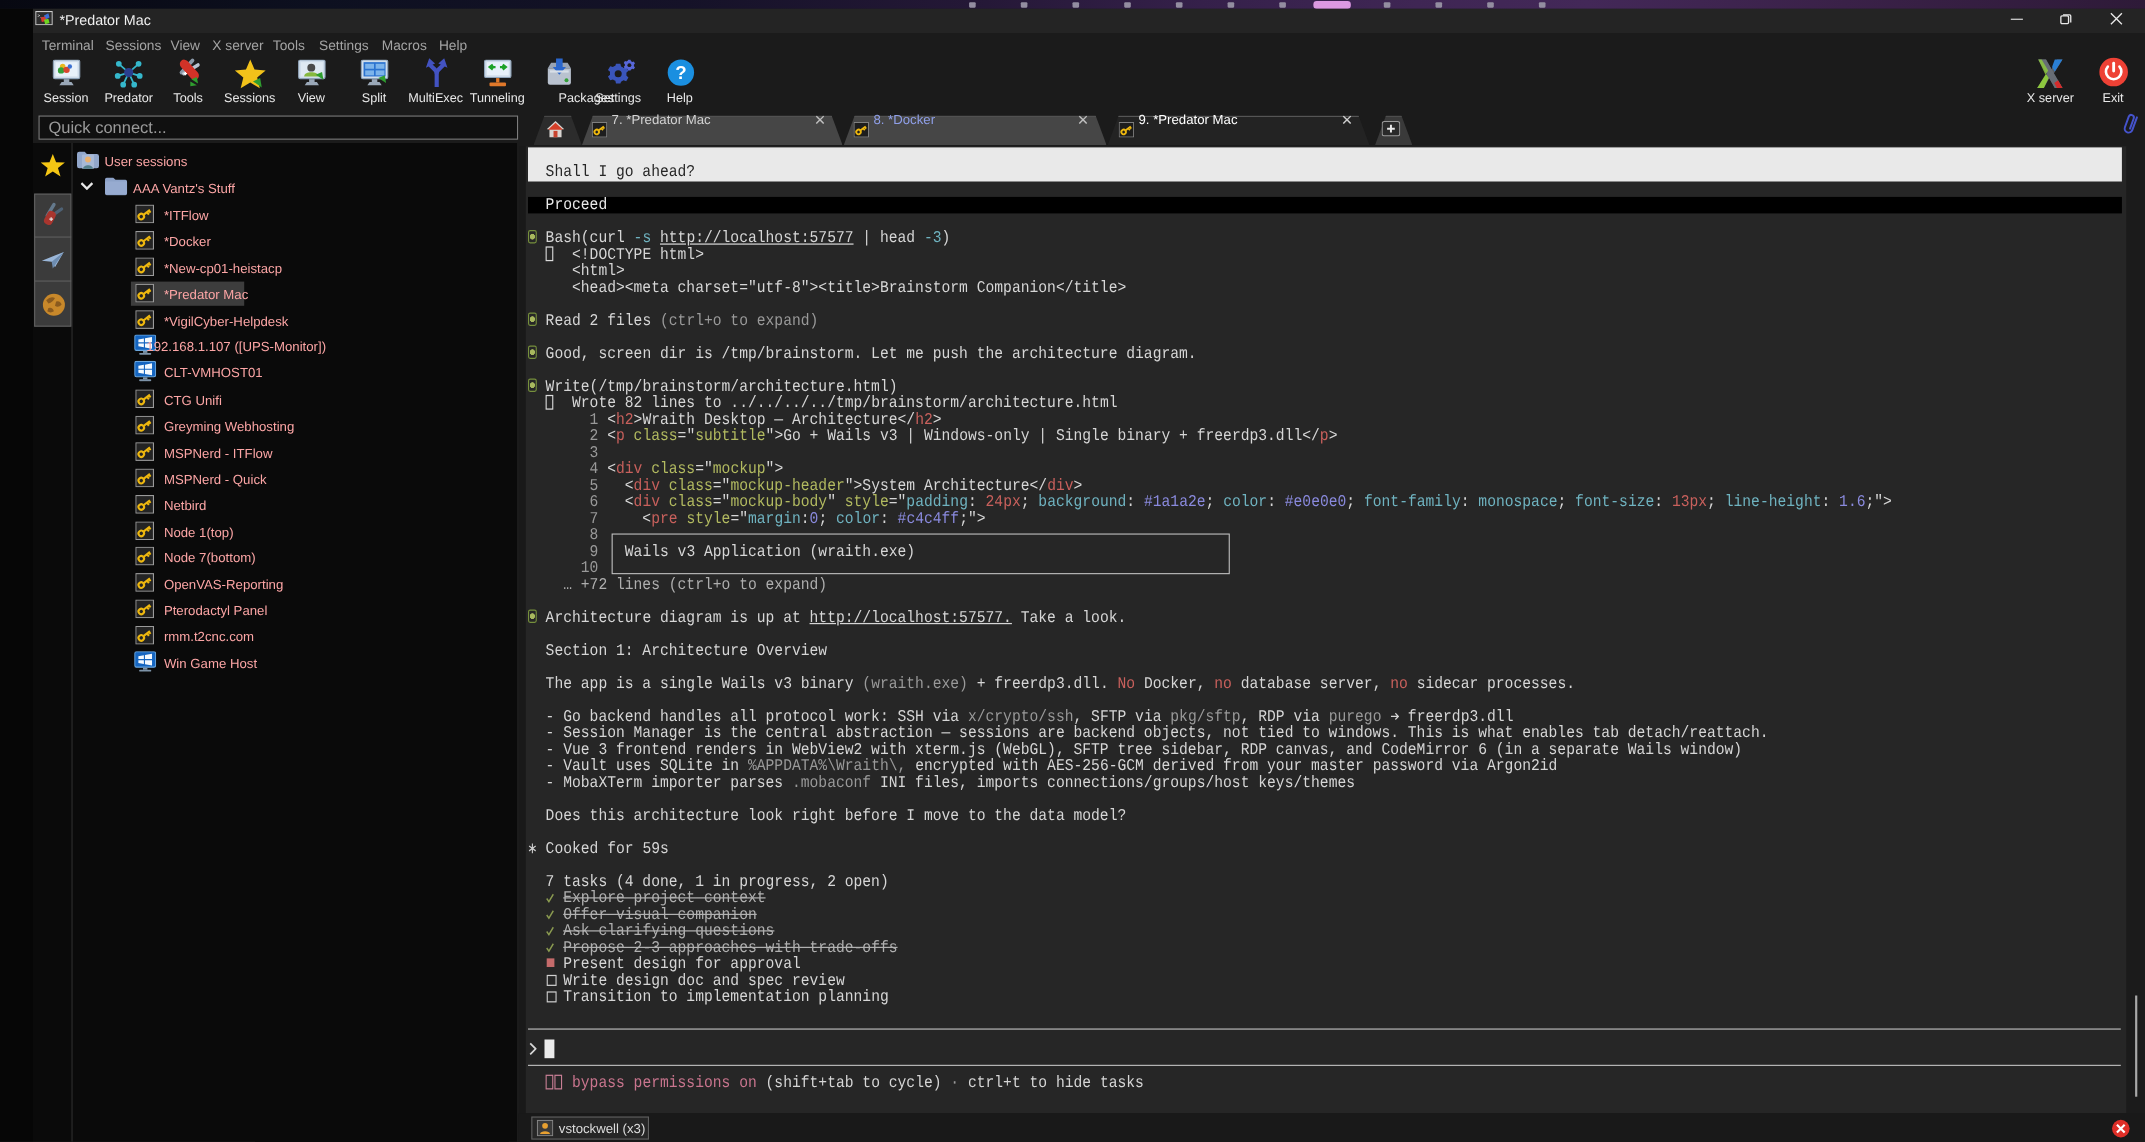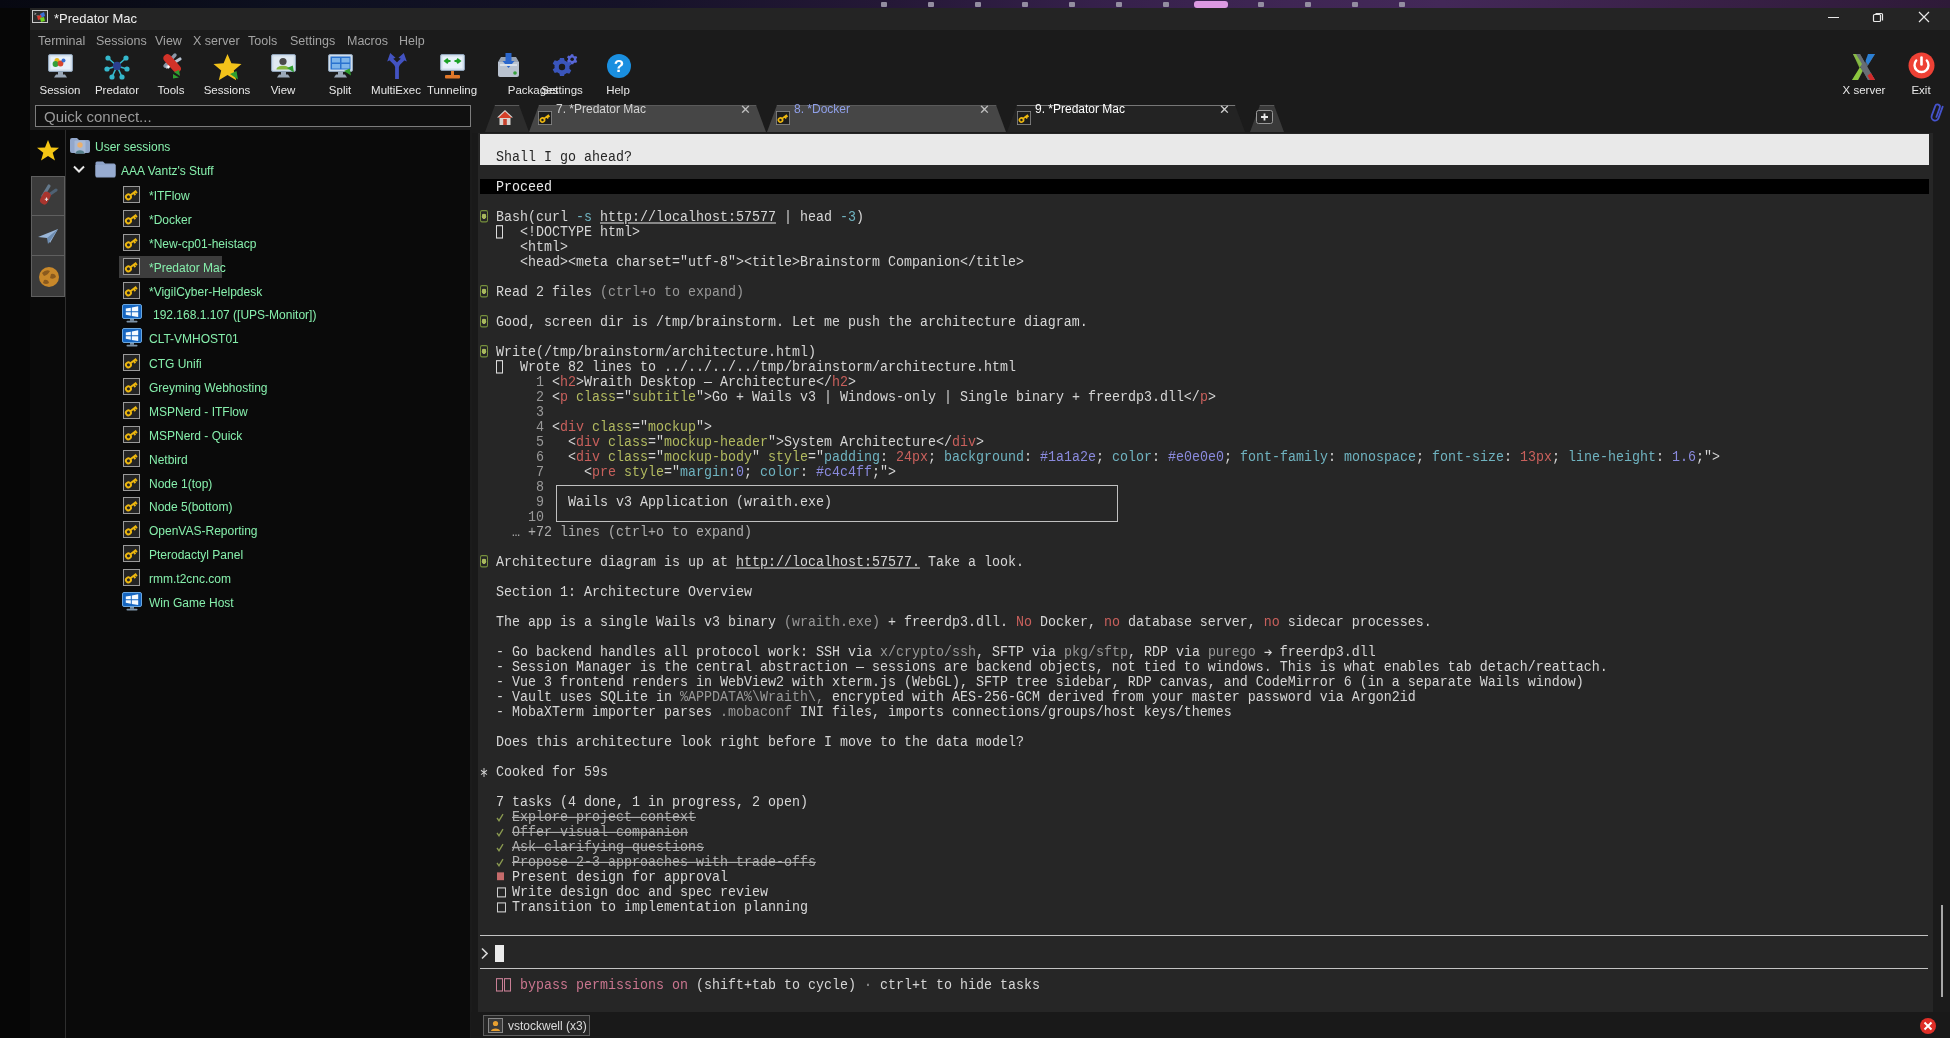--- a/index.html
+++ b/index.html
@@ -18,21 +18,21 @@
  background:radial-gradient(circle at 50% 50%, #a8b85e 0 2.1px, rgba(0,0,0,0) 2.6px);vertical-align:-1px}
 b.tfu{display:inline-block;width:7px;height:12px;border:1px solid #dcdcdc;vertical-align:-2px;margin-right:1px}
 b.tfp{display:inline-block;width:7px;height:12px;border:1px solid #c87f95;vertical-align:-2px;margin-right:1px}
 b.rsq{display:inline-block;width:8px;height:11px;position:relative;vertical-align:-1px;
  background:linear-gradient(#c56b6b 0 0) 50% 45%/7px 7px no-repeat}
 b.osq{display:inline-block;width:8px;height:11px;position:relative;vertical-align:-1px}
 b.osq:after{content:"";position:absolute;left:0.5px;top:2px;width:7px;height:7px;border:1px solid #cfcfcf}
 svg.ic{display:inline-block;vertical-align:-1px}
 .mi{color:#a3a3a3;font-size:12.5px;position:absolute;top:34px}
 .lbl{position:absolute;top:84px;font-size:11.5px;color:#e8e8e8;text-align:center;width:90px}
-.trow{position:absolute;font-size:12px;color:#86efac;white-space:pre}
+.trow{position:absolute;font-size:12px;color:#fca5a5;white-space:pre}
 .tabtxt{font-size:12px;position:absolute;top:102px;white-space:pre}
 </style></head><body>
 <div class="a" style="left:0;top:0;width:1950px;height:8px;
 background:linear-gradient(90deg,#070811 0%,#0d1020 15%,#151228 32%,#251837 46%,#35204a 56%,#3f2654 66%,#432858 74%,#3a2148 86%,#2e1a38 100%)"></div>
 <div class="a" style="left:881px;top:2px;width:6px;height:5px;background:#938da0;border-radius:1px"></div>
 <div class="a" style="left:928px;top:2px;width:6px;height:5px;background:#938da0;border-radius:1px"></div>
 <div class="a" style="left:975px;top:2px;width:6px;height:5px;background:#938da0;border-radius:1px"></div>
 <div class="a" style="left:1022px;top:2px;width:6px;height:5px;background:#938da0;border-radius:1px"></div>
 <div class="a" style="left:1069px;top:2px;width:6px;height:5px;background:#938da0;border-radius:1px"></div>
 <div class="a" style="left:1116px;top:2px;width:6px;height:5px;background:#938da0;border-radius:1px"></div>
@@ -247,21 +247,21 @@
  <rect x="0.5" y="0.5" width="19" height="14" rx="1.5" fill="#1565c0" stroke="#6aa6dd"></rect>
  <g fill="#f4faff">
   <path d="M3.8 7.2 V4.6 l5-0.9 v3.5 Z"></path>
       <path d="M9.8 7.2 V3.5 l6.4-1.2 v4.9 Z"></path>
   <path d="M3.8 8.2 h5 v3.5 l-5-0.9 Z"></path>
       <path d="M9.8 8.2 h6.4 v4.9 l-6.4-1.2 Z"></path>
  </g>
  <rect x="8" y="15" width="4" height="1.8" fill="#7d93a8"></rect>
  <rect x="4.5" y="16.8" width="11" height="1.7" rx="0.8" fill="#7d93a8"></rect>
 </svg>
-<div class="trow" style="left:153px;top:308px">192.168.1.107 ([UPS-Monitor])</div>
+<div class="trow" style="left:133px;top:308px">192.168.1.107 ([UPS-Monitor])</div>
 <svg class="a" style="left:122px;top:328px" width="20" height="19" viewBox="0 0 20 19">
  <rect x="0.5" y="0.5" width="19" height="14" rx="1.5" fill="#1565c0" stroke="#6aa6dd"></rect>
  <g fill="#f4faff">
   <path d="M3.8 7.2 V4.6 l5-0.9 v3.5 Z"></path>
       <path d="M9.8 7.2 V3.5 l6.4-1.2 v4.9 Z"></path>
   <path d="M3.8 8.2 h5 v3.5 l-5-0.9 Z"></path>
       <path d="M9.8 8.2 h6.4 v4.9 l-6.4-1.2 Z"></path>
  </g>
  <rect x="8" y="15" width="4" height="1.8" fill="#7d93a8"></rect>
  <rect x="4.5" y="16.8" width="11" height="1.7" rx="0.8" fill="#7d93a8"></rect>
@@ -315,21 +315,21 @@
  </g>
 </svg>
 <div class="trow" style="left:149px;top:477px">Node 1(top)</div>
 <svg class="a" style="left:123px;top:497px" width="17" height="17" viewBox="0 0 17 17">
  <rect x="0.5" y="0.5" width="16" height="16" fill="#242424" stroke="#9a9a9a"></rect>
  <g transform="rotate(-38 8.5 8.5)">
   <circle cx="4.6" cy="8.5" r="2.5" fill="none" stroke="#edb70f" stroke-width="1.9"></circle>
   <path d="M7.1 8.5 H14.6 M11.2 8.5 v2.8 M13.5 8.5 v2.3" stroke="#edb70f" stroke-width="1.9"></path>
  </g>
 </svg>
-<div class="trow" style="left:149px;top:500px">Node 5(bottom)</div>
+<div class="trow" style="left:149px;top:500px">Node 7(bottom)</div>
 <svg class="a" style="left:123px;top:521px" width="17" height="17" viewBox="0 0 17 17">
  <rect x="0.5" y="0.5" width="16" height="16" fill="#242424" stroke="#9a9a9a"></rect>
  <g transform="rotate(-38 8.5 8.5)">
   <circle cx="4.6" cy="8.5" r="2.5" fill="none" stroke="#edb70f" stroke-width="1.9"></circle>
   <path d="M7.1 8.5 H14.6 M11.2 8.5 v2.8 M13.5 8.5 v2.3" stroke="#edb70f" stroke-width="1.9"></path>
  </g>
 </svg>
 <div class="trow" style="left:149px;top:524px">OpenVAS-Reporting</div>
 <svg class="a" style="left:123px;top:545px" width="17" height="17" viewBox="0 0 17 17">
  <rect x="0.5" y="0.5" width="16" height="16" fill="#242424" stroke="#9a9a9a"></rect>

